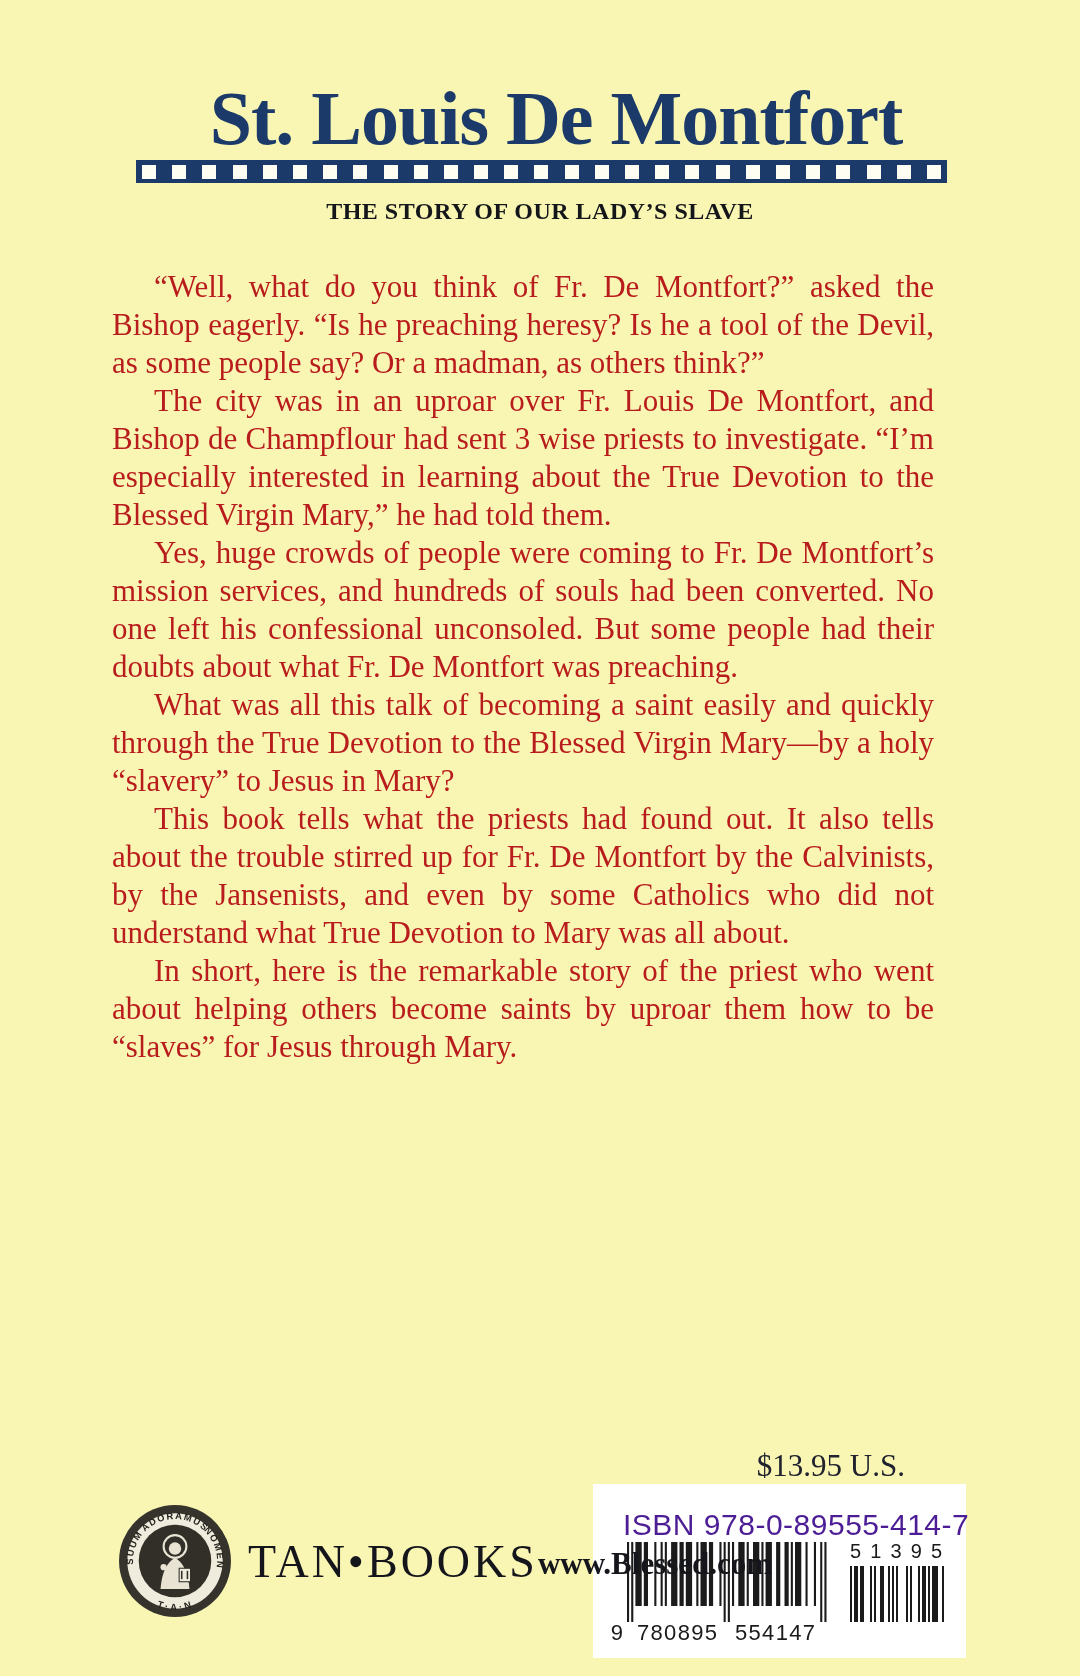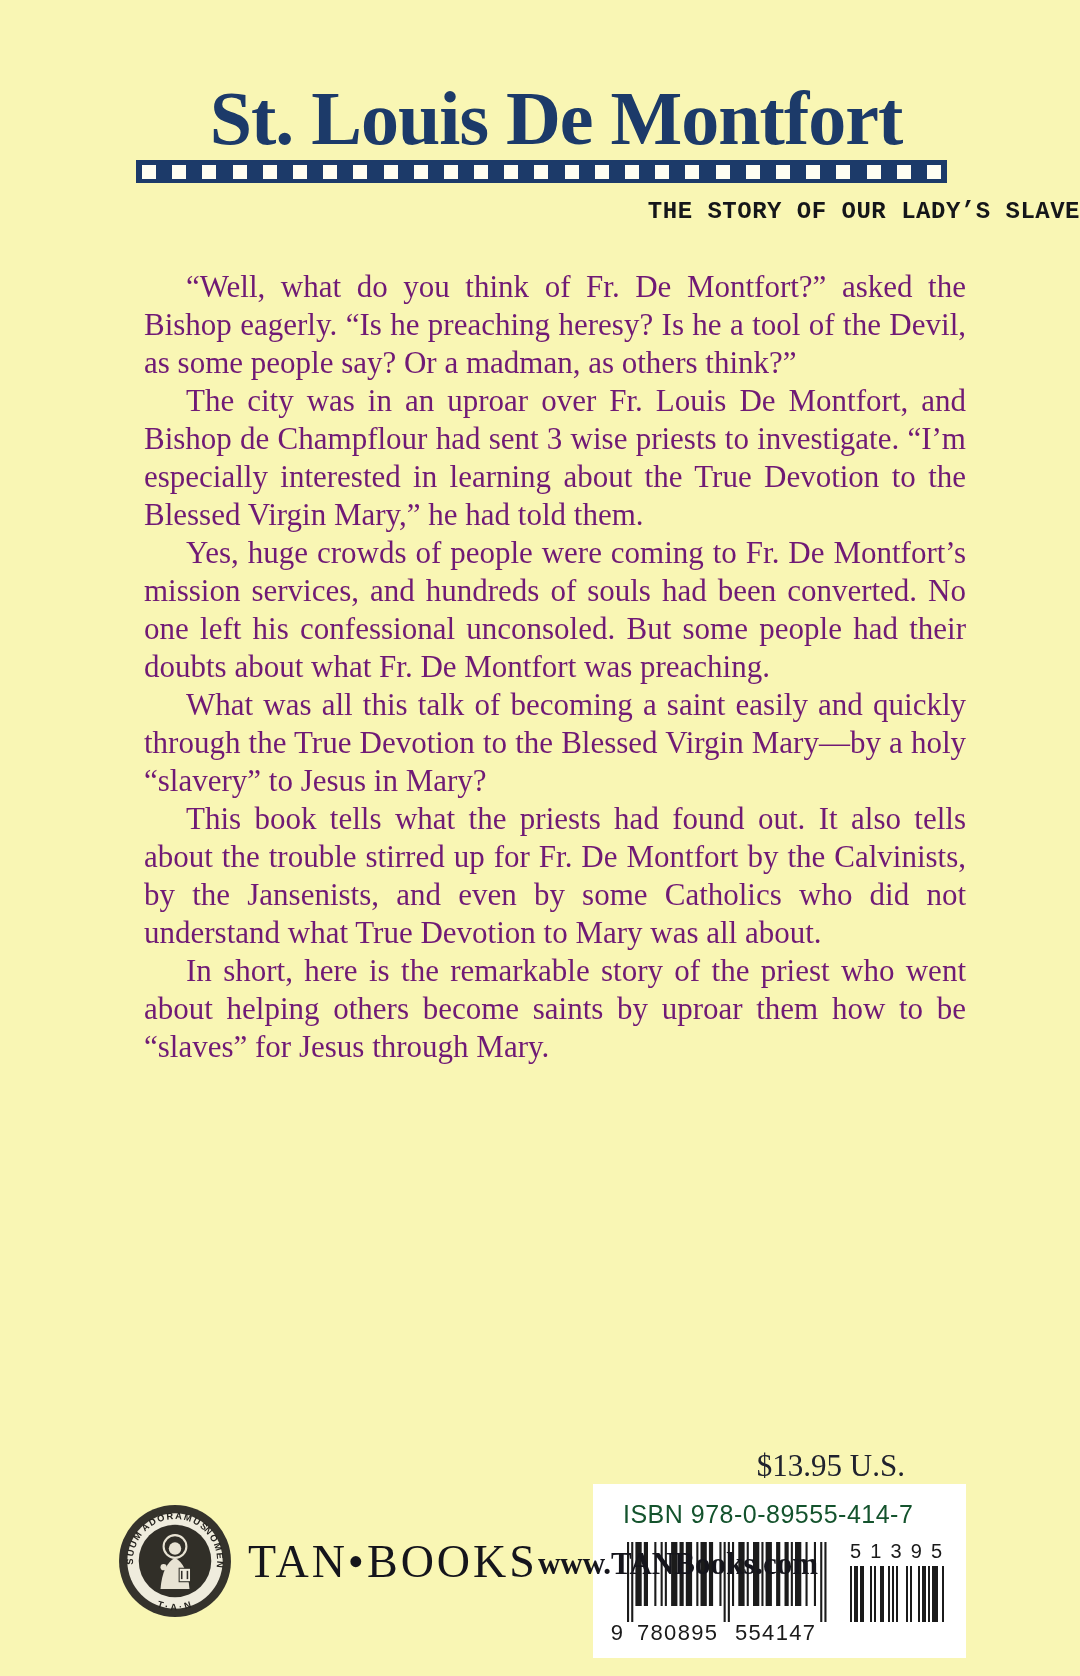--- a/index.html
+++ b/index.html
@@ -22,45 +22,45 @@
   }
   .band {
     position:absolute; top:160px; left:136px; width:811px; height:23px;
     background:#1c3a69;
     display:flex; justify-content:space-between; align-items:center;
     padding:0 6px; box-sizing:border-box;
   }
   .band-square { width:14px; height:14px; background:#fffef2; flex:0 0 auto; }
   .subtitle {
     position:absolute; top:198px; left:0; width:1080px;
-    text-align:right;
-    font-family:Liberation Mono, monospace;
+    text-align:center;
+    font-family:Liberation Serif, serif;
     font-weight:bold; font-size:24px; letter-spacing:0.5px;
     color:#15161a;
   }
   .bodytext {
-    position:absolute; top:268px; left:144px; width:822px;
-    color:#701a75;
+    position:absolute; top:268px; left:112px; width:822px;
+    color:#b91c1c;
     font-size:31px; line-height:38px;
   }
   .bodytext p {
     margin:0; text-indent:42px; text-align:justify;
   }
   .price {
     position:absolute; top:1448px; right:175px;
     font-size:31px; color:#20222e;text-align:center;
   }
   .barcode-box {
     position:absolute; left:593px; top:1484px; width:373px; height:174px;
     background:#ffffff;
   }
   .isbn {
-    position:absolute; top:16px; left:30px;
+    position:absolute; top:24px; left:30px;
     font-family:"Liberation Sans", sans-serif;
-    font-size:25px; color:#14532d; letter-spacing:0.5px;
+    font-size:30px; color:#4c1d95; letter-spacing:0.5px;
     white-space:nowrap;
   }
   .barcode-svg { position:absolute; left:0; top:52px; }
   .publisher {
     position:absolute; left:118px; top:1504px;
     display:flex; align-items:center; gap:16px;
   }
   .seal { width:114px; height:114px; flex:0 0 auto; }
   .pubtext { display:flex; flex-direction:row; align-items:center; }
   .pubname {
@@ -210,17 +210,17 @@
         <circle cx="55" cy="43" r="6" fill="#e8e3d3"></circle>
         <path d="M41 82 Q43 58 55 52 Q67 58 69 82 Z" fill="#e8e3d3"></path>
         <rect x="59" y="62" width="11" height="13" fill="#efecdd" stroke="#312f28" stroke-width="1"></rect>
         <line x1="61.5" y1="64.5" x2="61.5" y2="72.5" stroke="#312f28" stroke-width="1.5"></line>
         <line x1="67" y1="64.5" x2="67" y2="72.5" stroke="#312f28" stroke-width="1.5"></line>
         <circle cx="44" cy="61" r="3" fill="#e8e3d3"></circle>
       </g>
     </svg>
     <div class="pubtext">
       <div class="pubname">TAN•BOOKS</div>
-      <div class="puburl">www.TANBooks.com</div>
+      <div class="puburl">www.Blessed.com</div>
     </div>
   </div>
 
 </div>
 
 </body></html>

